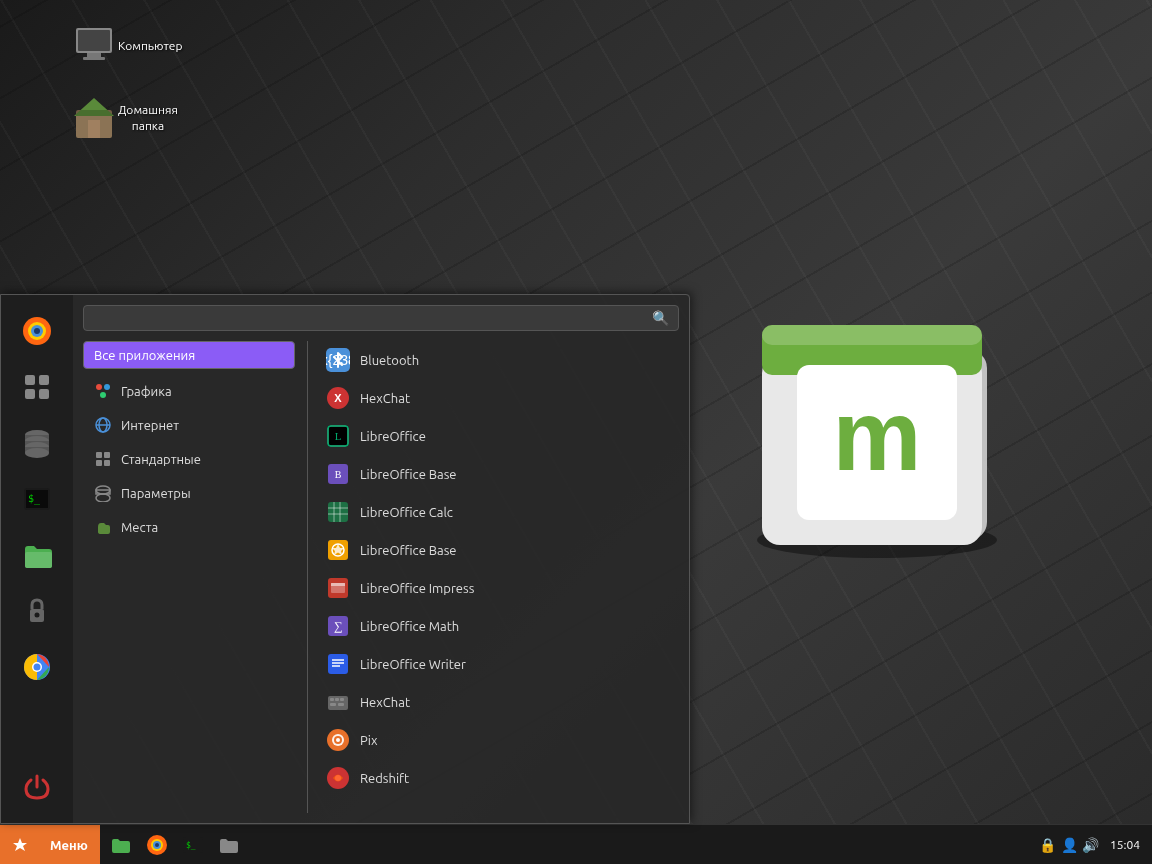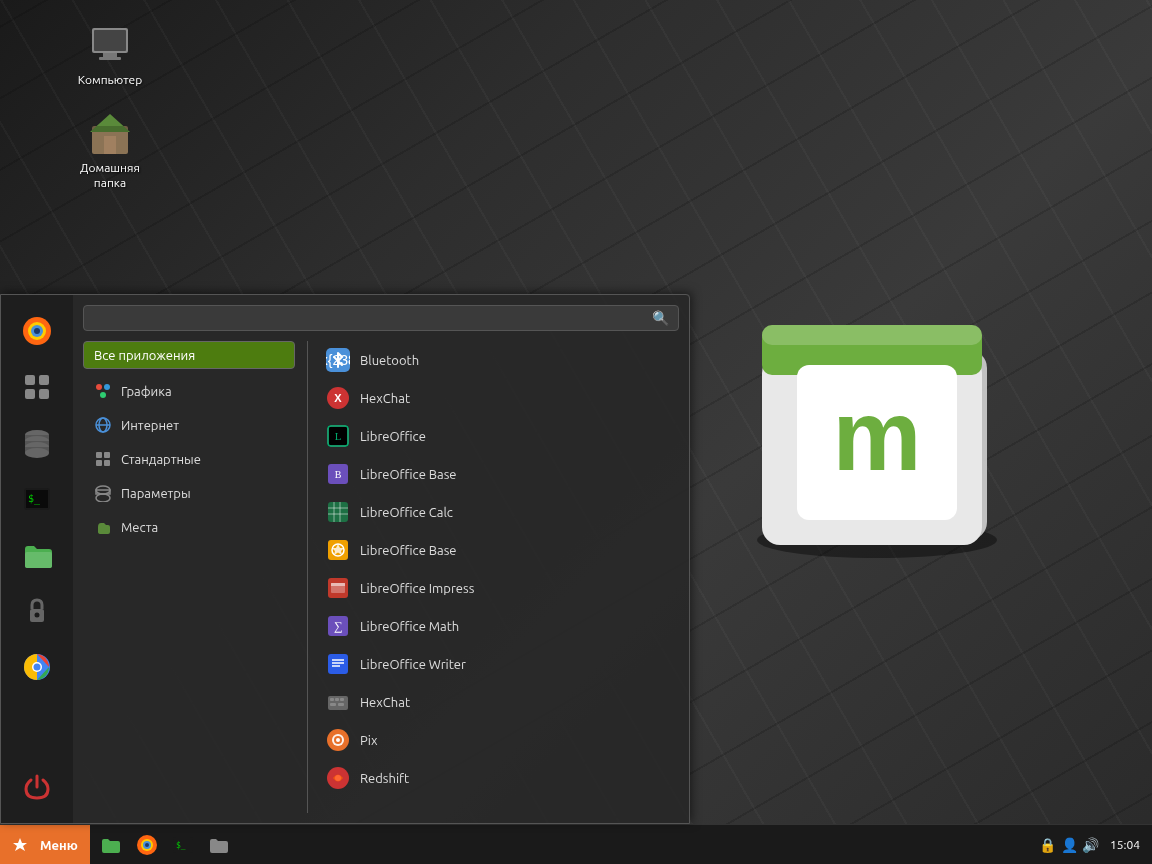--- a/index.html
+++ b/index.html
@@ -60,21 +60,21 @@
       position: absolute;
       top: 20px;
       left: 70px;
       display: flex;
       flex-direction: column;
       gap: 20px;
     }
 
     .desktop-icon {
       display: flex;
-      flex-direction: column;
+      flex-direction: row;
       align-items: center;
       cursor: pointer;
       width: 80px;
     }
 
     .desktop-icon-img {
       width: 48px;
       height: 48px;
       margin-bottom: 4px;
     }
@@ -100,21 +100,21 @@
       z-index: 100;
       border-top: 1px solid #333;
     }
 
     .taskbar-start {
       background: #e8702a;
       height: 40px;
       padding: 0 12px;
       display: flex;
       align-items: center;
-      gap: 12px;
+      gap: 22px;
       cursor: pointer;
       font-size: 13px;
       color: white;
       font-weight: bold;
       min-width: 80px;
     }
 
     .taskbar-apps {
       display: flex;
       align-items: center;
@@ -251,21 +251,21 @@
       align-items: center;
       gap: 8px;
       padding: 6px 10px;
       cursor: pointer;
       border-radius: 4px;
       color: #ddd;
       font-size: 13px;
     }
 
     .category-item.all-apps {
-      background: #4d7c0f;
+      background: #8b5cf6;
       border: 1px solid #666;
       color: white;
       margin-bottom: 4px;
     }
 
     .cat-icon {
       width: 20px;
       height: 20px;
       display: flex;
       align-items: center;

